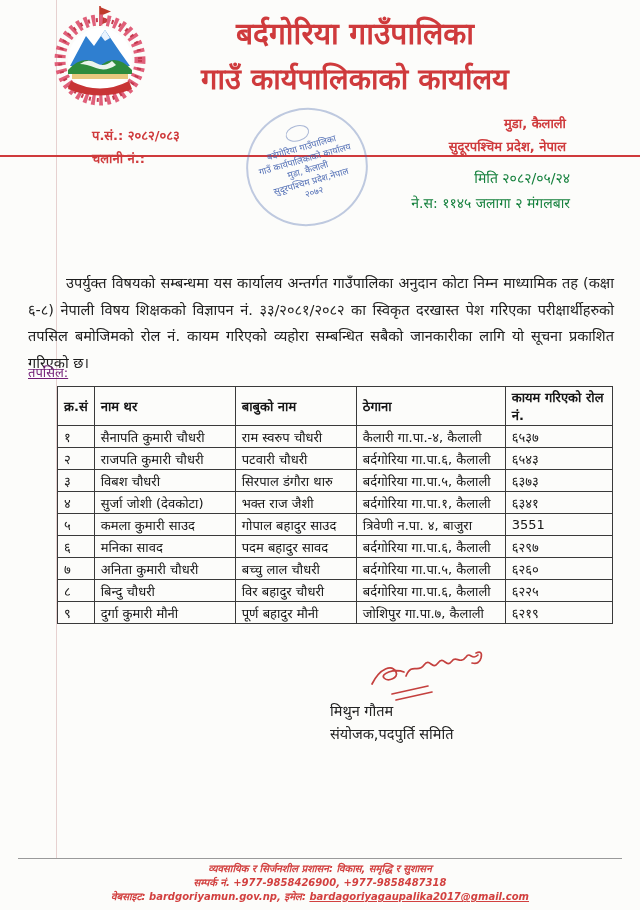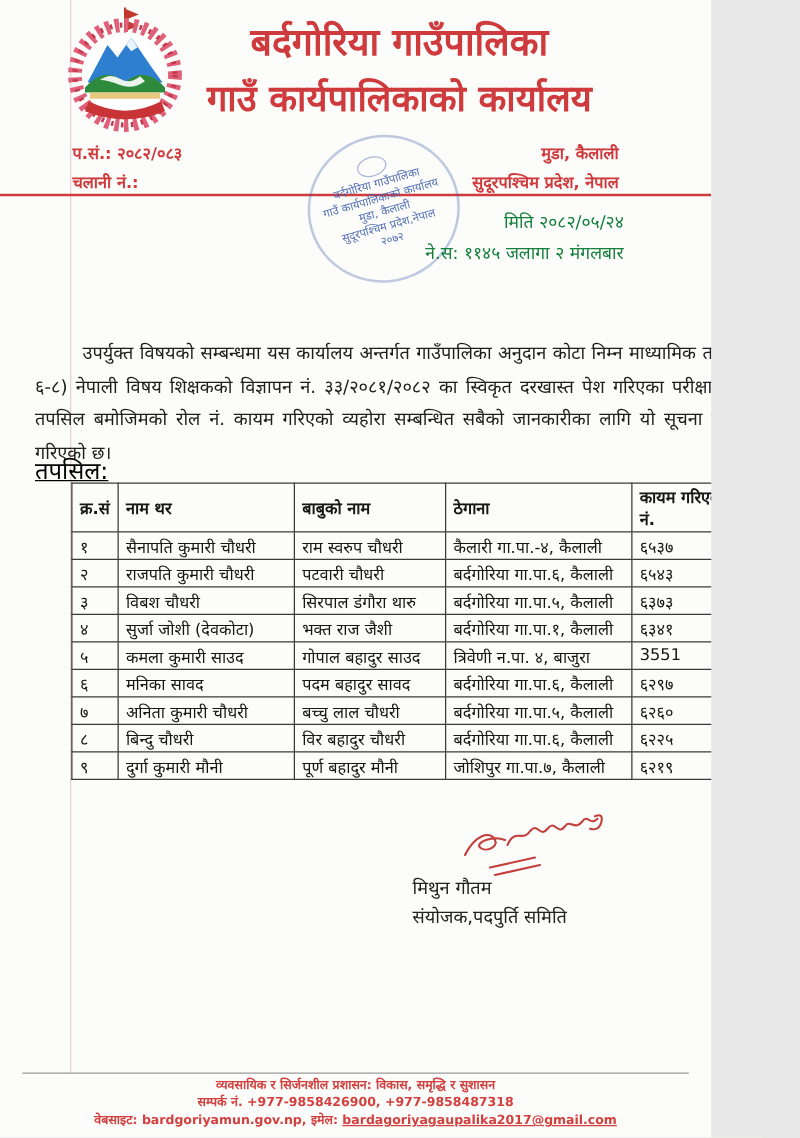--- a/index.html
+++ b/index.html
@@ -1,47 +1,47 @@
 <!DOCTYPE html>
 <html><head>
 <meta charset="utf-8">
 <style>
   html,body{margin:0;padding:0;background:#e8e8e8;}
-  #page{position:relative;width:569px;height:910px;background:#fcfcfa;overflow:hidden;
+  #page{position:relative;width:640px;height:910px;background:#fcfcfa;overflow:hidden;
         font-family:"DejaVu Sans","Liberation Sans",sans-serif;color:#1e1e1e;}
   .abs{position:absolute;}
   
   #fold-line{left:56px;top:0;width:1px;height:858px;background:rgba(190,130,130,.35);}
   
   #title1{left:0;right:0;top:12px;text-align:center;font-size:30px;font-weight:bold;color:#cf3a3c;padding-left:70px;}
   #title2{left:0;right:0;top:58px;text-align:center;font-size:29px;font-weight:bold;color:#cf3a3c;padding-left:70px;}
   #emblem{left:50px;top:4px;width:100px;height:104px;}
   .redtxt{color:#cf3a3c;font-weight:bold;font-size:13px;line-height:23px;}
-  #ref-block{left:58px;top:112px;}
+  #ref-block{left:58px;top:124px;padding-left:34px;}
   #addr-block{right:74px;top:112px;text-align:right;}
   #red-rule{left:0;right:0;top:155px;height:2px;background:#cf3a3c;}
   #stamp{left:246px;top:108px;width:122px;height:118px;border:2px solid rgba(72,102,172,.38);
          border-radius:50%;transform:rotate(-16deg);color:#3f5fae;text-align:center;
          font-size:9px;line-height:11.5px;padding-top:14px;box-sizing:border-box;opacity:.9;}
   #stamp .st-emblem{display:block;margin:0 auto 2px auto;width:22px;height:14px;border:1px solid rgba(72,102,172,.5);border-radius:50%;}
   #date-block{right:70px;top:166px;text-align:right;font-size:14px;line-height:25px;color:#15803d;}
   #subject{left:0;right:0;top:230px;text-align:center;font-size:15px;font-weight:bold;color:#1a1a1a;}
   #body-par{left:28px;width:586px;top:260px;font-size:14.5px;line-height:26.5px;text-align:justify;text-indent:38px;color:#1d1d1d;margin-top:10px;}
-  #tapasil{left:28px;top:363px;font-size:19px;text-decoration:underline;color:#000000;}
+  #tapasil{left:28px;top:363px;font-size:13px;text-decoration:underline;color:#701a75;}
   
   #roll-table{left:57px;top:386px;width:556px;border-collapse:collapse;font-size:13px;color:#161616;}
   #roll-table th,#roll-table td{border:1.2px solid #3a3a3a;padding:1px 6px;height:19px;text-align:left;font-weight:normal;vertical-align:middle;}
   #roll-table th{font-weight:bold;}
   .c-sn{width:34px;} .c-name{width:142px;} .c-father{width:122px;} .c-addr{width:150px;} .c-roll{width:108px;}
   
   #sign-block{left:330px;top:650px;width:195px;text-align:left;font-size:14.5px;line-height:23px;color:#222;}
   #sign-svg{display:block;margin:0 auto -2px auto;}
   
   #footer-rule{left:18px;right:18px;top:858px;height:1px;background:#9a9a9a;}
-  #footer{left:0;right:0;top:862px;text-align:center;color:#d2403f;font-weight:bold;font-size:10px;line-height:14px;}
+  #footer{left:0;right:0;top:862px;text-align:center;color:#d2403f;font-weight:bold;font-size:10px;line-height:14px;font-style:italic;}
   #footer .email{text-decoration:underline;margin-top:40px;}
 </style>
 </head>
 <body>
 
 <div id="page">
 
   <div id="fold-line" class="abs"></div>
 
   <div id="emblem" class="abs">

